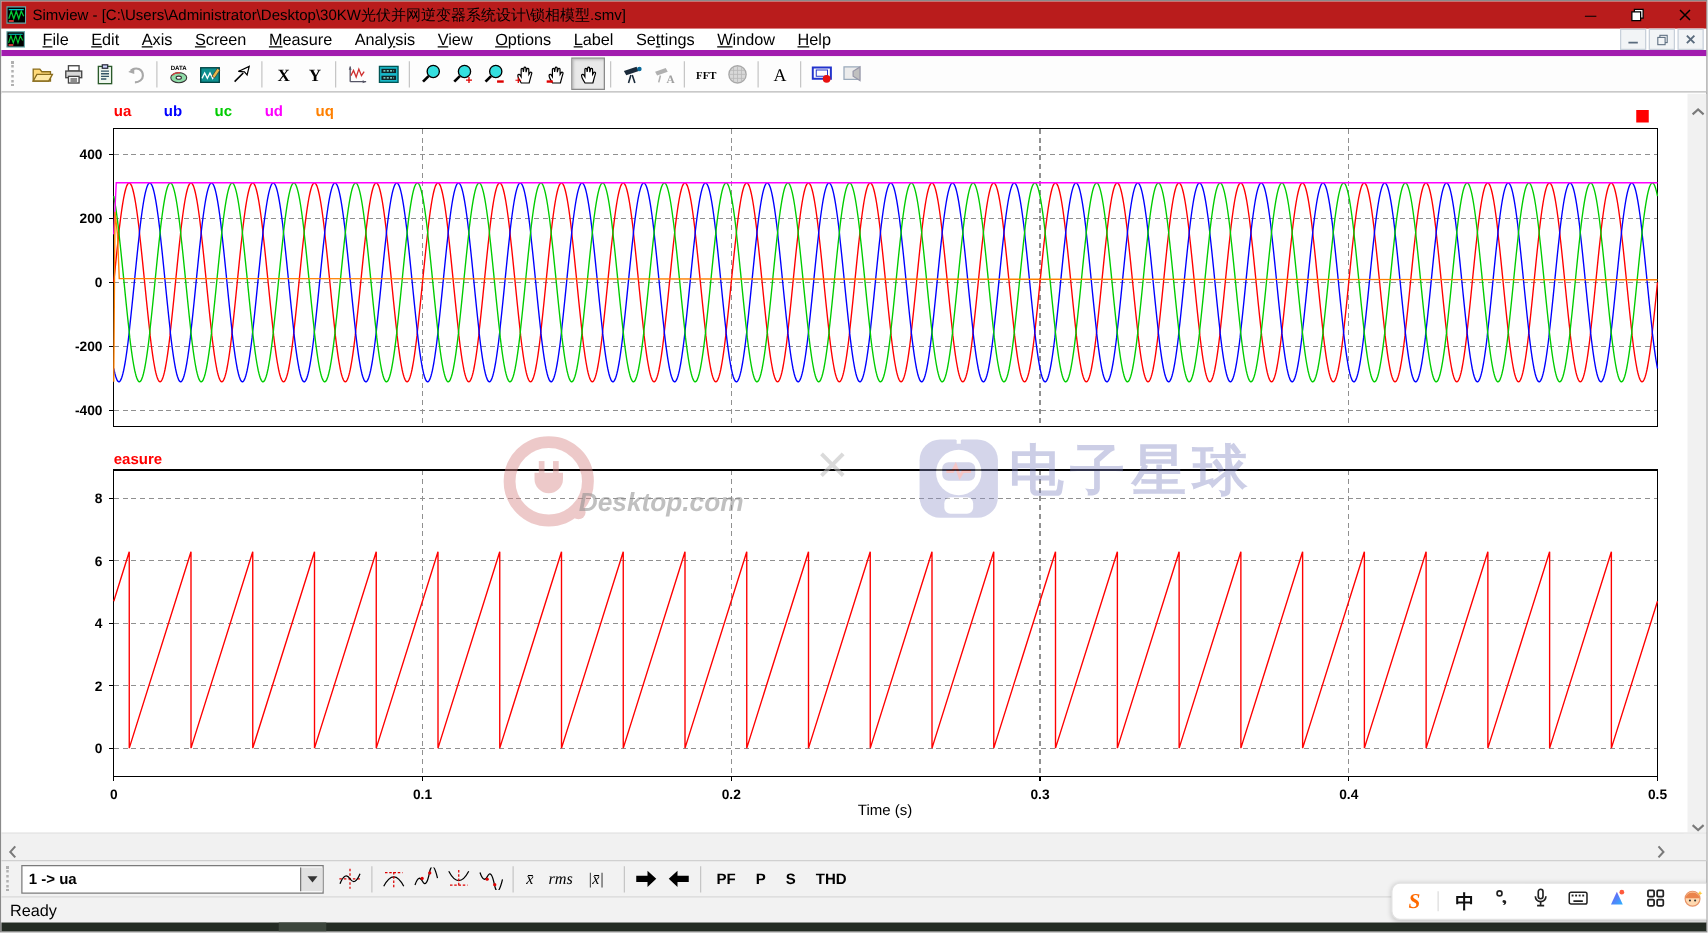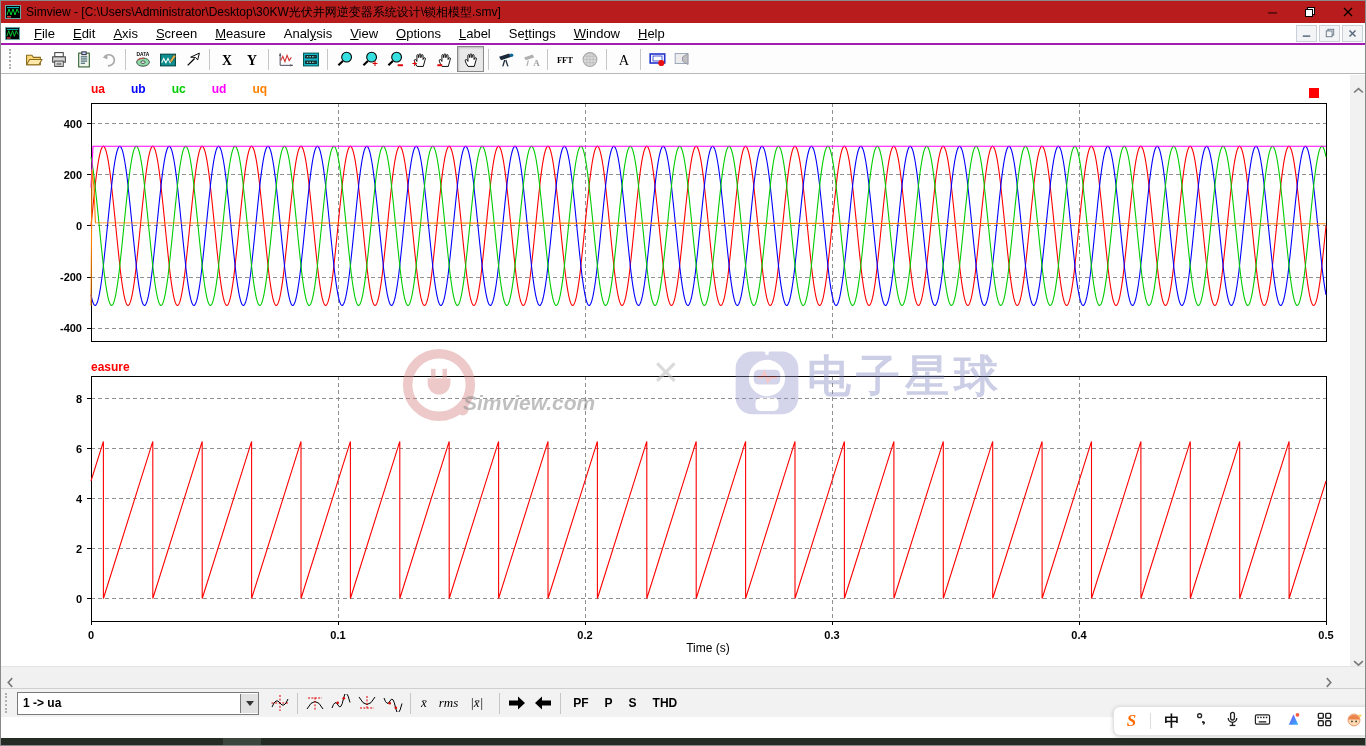--- a/index.html
+++ b/index.html
@@ -7,21 +7,21 @@
   .row{position:absolute;left:0;width:1366px;box-sizing:border-box;}
 
   
   .titlebar{top:0;height:22px;background:#b91c1c;display:flex;align-items:center;padding-left:4px;}
   .appicon{width:16px;height:16px;display:inline-flex;margin-right:5px;flex:0 0 auto;}
   .title{font-size:12px;color:#000;white-space:nowrap;}
   .wctrls{margin-left:auto;display:flex;height:22px;}
   .wbtn{width:38px;height:22px;display:flex;align-items:center;justify-content:center;}
 
   
-  .menubar{top:22px;height:22px;background:#fff;display:flex;align-items:center;padding-left:4px;border-bottom:2px solid #a21caf;}
+  .menubar{top:22px;height:22px;background:#fff;display:flex;align-items:center;padding-left:4px;border-bottom:5px solid #a21caf;}
   .menubar .appicon{width:15px;height:15px;}
   #menu{display:flex;align-items:center;}
   .menu-item{font-size:13px;color:#000;padding:2px 9px;white-space:nowrap;}
   .childctrls{margin-left:auto;display:flex;margin-right:4px;gap:2px;}
   .cbtn{width:19px;height:15px;background:#f2f4f6;border:1px solid #c8d0da;display:flex;align-items:center;justify-content:center;}
 
   
   .toolbar{top:44px;height:29px;background:#fdfdfd;border-bottom:1px solid #b8b8b8;display:flex;align-items:center;padding-left:8px;}
   .grip{width:4px;height:20px;border-left:2px dotted #b0b0b0;margin-right:6px;}
   .tbtn{width:25px;height:24px;display:flex;align-items:center;justify-content:center;}
@@ -415,21 +415,21 @@
 
     <span class="wm wm-logo">
       <svg viewBox="0 0 40 40">
           <circle cx="20" cy="20" r="16.5" fill="none" stroke="#d88a8a" stroke-width="5"></circle>
           <path d="M14 19a6 6 0 0012 0v-2.6H14z" fill="#d88a8a"></path>
           <line x1="17" y1="11.5" x2="17" y2="16.5" stroke="#d88a8a" stroke-width="2.4"></line>
           <line x1="23" y1="11.5" x2="23" y2="16.5" stroke="#d88a8a" stroke-width="2.4"></line>
           <circle cx="32.5" cy="33" r="3" fill="#d88a8a"></circle>
         </svg>
     </span>
-    <span class="wm wm-url">Simview.com</span>
+    <span class="wm wm-url">Desktop.com</span>
     <span class="wm wm-x">×</span>
     <span class="wm wm-robot">
       <svg viewBox="0 0 40 44">
           <rect x="1" y="4" width="38" height="38" rx="10" fill="#8f93c9"></rect>
           <line x1="20" y1="1" x2="20" y2="6" stroke="#fff" stroke-width="2"></line>
           <circle cx="20" cy="2.5" r="2" fill="#fff"></circle>
           <circle cx="20" cy="20" r="11" fill="#fff"></circle>
           <rect x="12" y="15" width="16" height="9" rx="3" fill="#8f93c9"></rect>
           <polyline points="14,19.5 17,19.5 18.5,16.5 20.5,22 22,19.5 26,19.5" fill="none" stroke="#e86a6a" stroke-width="1.4"></polyline>
           <rect x="13" y="32" width="14" height="8" rx="3" fill="#fff"></rect>
@@ -516,20 +516,23 @@
           <path d="M18 5.5H9V1.5L2 8l7 6.5v-4h9z" fill="#000"></path>
         </svg>
       </span>
     <span class="tsep"></span>
     <span class="mlabel">PF</span>
     <span class="mlabel">P</span>
     <span class="mlabel">S</span>
     <span class="mlabel">THD</span>
   </div>
 
+  <div class="row statusbar">
+    <span>Ready</span>
+  </div>
 
   <div class="row taskbar">
     <span class="tb-tile"></span>
     <span class="tb-ind" style="left:163px"></span>
     <span class="tb-ind" style="left:236px"></span>
   </div>
 
   <div class="imebar">
     <span class="ime-s">S</span>
     <span class="ime-sep"></span>

